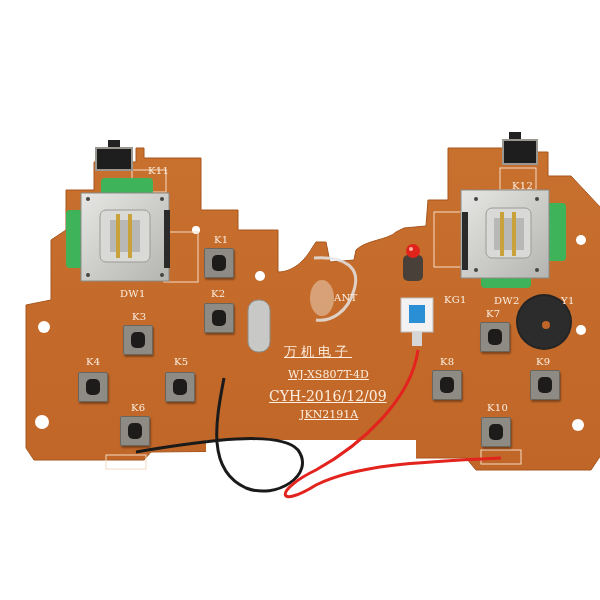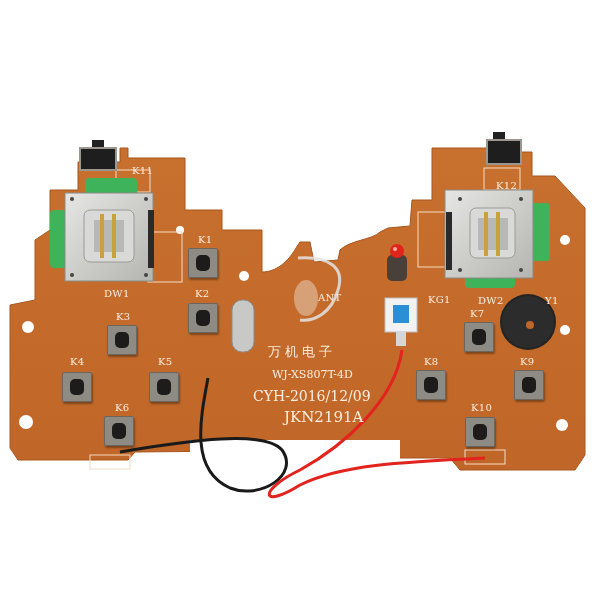--- a/index.html
+++ b/index.html
@@ -1,19 +1,19 @@
 <!DOCTYPE html>
 <html><head>
 <meta charset="utf-8">
 <style>
   html, body { margin:0; padding:0; background:#ffffff; }
   body { width:600px; height:600px; position:relative; overflow:hidden; font-family:"DejaVu Serif", serif; }
-  .stage { position:absolute; left:0; top:0; width:556px; height:600px; }
+  .stage { position:absolute; left:16px; top:0; width:556px; height:600px; }
   .lbl { position:absolute; color:#fbeee0; font-size:10px; font-family:"DejaVu Serif", serif; letter-spacing:0.3px; }
-  .silk { position:absolute; color:#fbeee0; font-family:"DejaVu Serif", serif; }
+  .silk { position:absolute; color:#fbeee0; font-family:"DejaVu Serif", serif;text-decoration:underline; }
   .btn { position:absolute; width:30px; height:30px; background:#8e8a84; border-radius:2px; box-shadow:0 0 0 1px #6b655c inset, 1px 2px 2px rgba(0,0,0,.35); }
   .btn .cap { position:absolute; left:8px; top:7px; width:14px; height:16px; background:#1e1c1b; border-radius:5px; }
 </style>
 </head>
 <body>
 
 <div class="stage">
   <svg width="600" height="600" viewBox="0 0 600 600" style="position:absolute;left:0;top:0">
     <defs>
       <linearGradient id="boardG" x1="0" y1="0" x2="0" y2="1">
@@ -157,14 +157,14 @@
   <span class="lbl" style="left:424px;top:356px">K8</span>
   <span class="lbl" style="left:520px;top:356px">K9</span>
   <span class="lbl" style="left:471px;top:402px">K10</span>
   <span class="lbl" style="left:428px;top:294px">KG1</span>
   <span class="lbl" style="left:545px;top:295px">Y1</span>
   <span class="lbl" style="left:318px;top:292px;font-size:10px">ANT</span>
 
   <span class="silk" style="left:268px;top:343px;font-size:13px;font-family:'DejaVu Sans',sans-serif;letter-spacing:4px">万机电子</span>
   <span class="silk" style="left:272px;top:368px;font-size:11px">WJ-XS807T-4D</span>
   <span class="silk" style="left:253px;top:388px;font-size:14px">CYH-2016/12/09</span>
-  <span class="silk" style="left:284px;top:408px;font-size:15px">JKN2191A</span>
+  <span class="silk" style="left:284px;top:408px;font-size:11px">JKN2191A</span>
 </div>
 
 </body></html>

